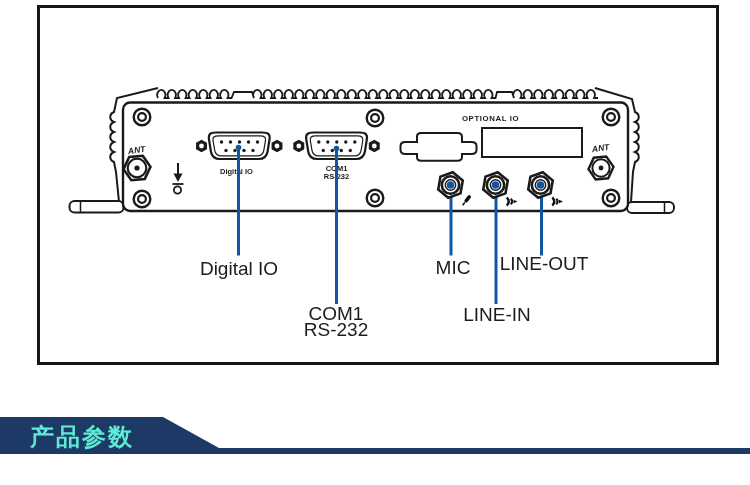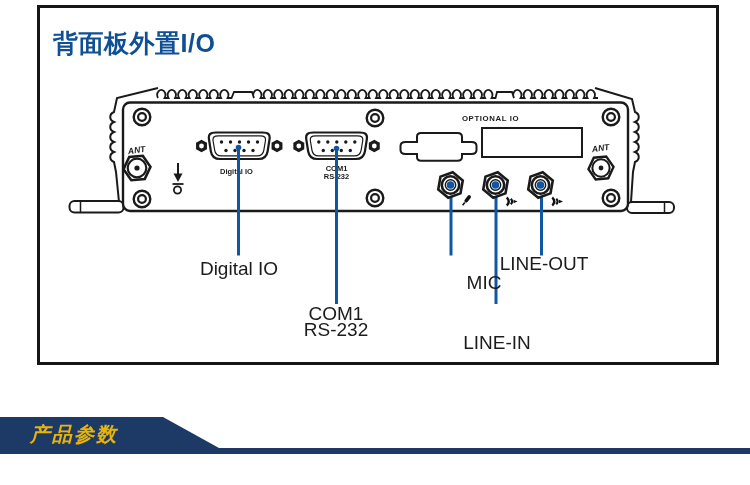--- a/index.html
+++ b/index.html
@@ -13,38 +13,37 @@
   .fig-title { position:absolute; left:53px; top:27px; font-size:25px; font-weight:700;
                letter-spacing:0.5px; color:#0f4f93; }
 
   svg.diagram { position:absolute; left:0; top:0; width:750px; height:485px; }
 
   .callout { position:absolute; transform:translateX(-50%); color:#1c1c1c;
              font-size:19px; line-height:16px; text-align:center; white-space:nowrap; }
   .callout.two-line span { display:block; }
   #lbl-digital { left:239px;  top:261px; }
   #lbl-com1    { left:336px;  top:306px; line-height:15.5px; }
-  #lbl-mic     { left:453px;  top:275px;margin-left:31px; }
+  #lbl-mic     { left:453px;  top:260px; }
   #lbl-lineout { left:544px;  top:256px; }
-  #lbl-linein  { left:497px;  top:307px;margin-top:28px; }
+  #lbl-linein  { left:497px;  top:307px; }
 
   .section-banner { position:absolute; left:0; top:417px; width:750px; height:37px;
                     background:#1d3a67;
                     clip-path:polygon(0 0, 163px 0, 219px 31px, 750px 31px, 750px 37px, 0 37px); }
-  .section-banner .banner-label { position:absolute; left:30px; top:4px; color:#eab308;
-                    font-size:20px; font-weight:700; letter-spacing:2px;font-style:italic; }
+  .section-banner .banner-label { position:absolute; left:30px; top:4px; color:#5eead4;
+                    font-size:24px; font-weight:700; letter-spacing:2px; }
 </style>
 </head>
 <body>
 
 <div class="page">
 
   <div class="figure-box"></div>
 
-  <div class="fig-title">背面板外置I/O</div>
 
   <svg class="diagram" viewBox="0 0 750 485">
     <defs>
       <g id="screw">
         <circle r="8.3" fill="#fff" stroke="#1a1a1a" stroke-width="2.4"></circle>
         <circle r="3.9" fill="#fff" stroke="#1a1a1a" stroke-width="2.2"></circle>
       </g>
       <g id="hexnut">
         <polygon points="0,-6.3 5.46,-3.15 5.46,3.15 0,6.3 -5.46,3.15 -5.46,-3.15" fill="#1a1a1a"></polygon>
         <circle r="2.4" fill="#fff"></circle>

